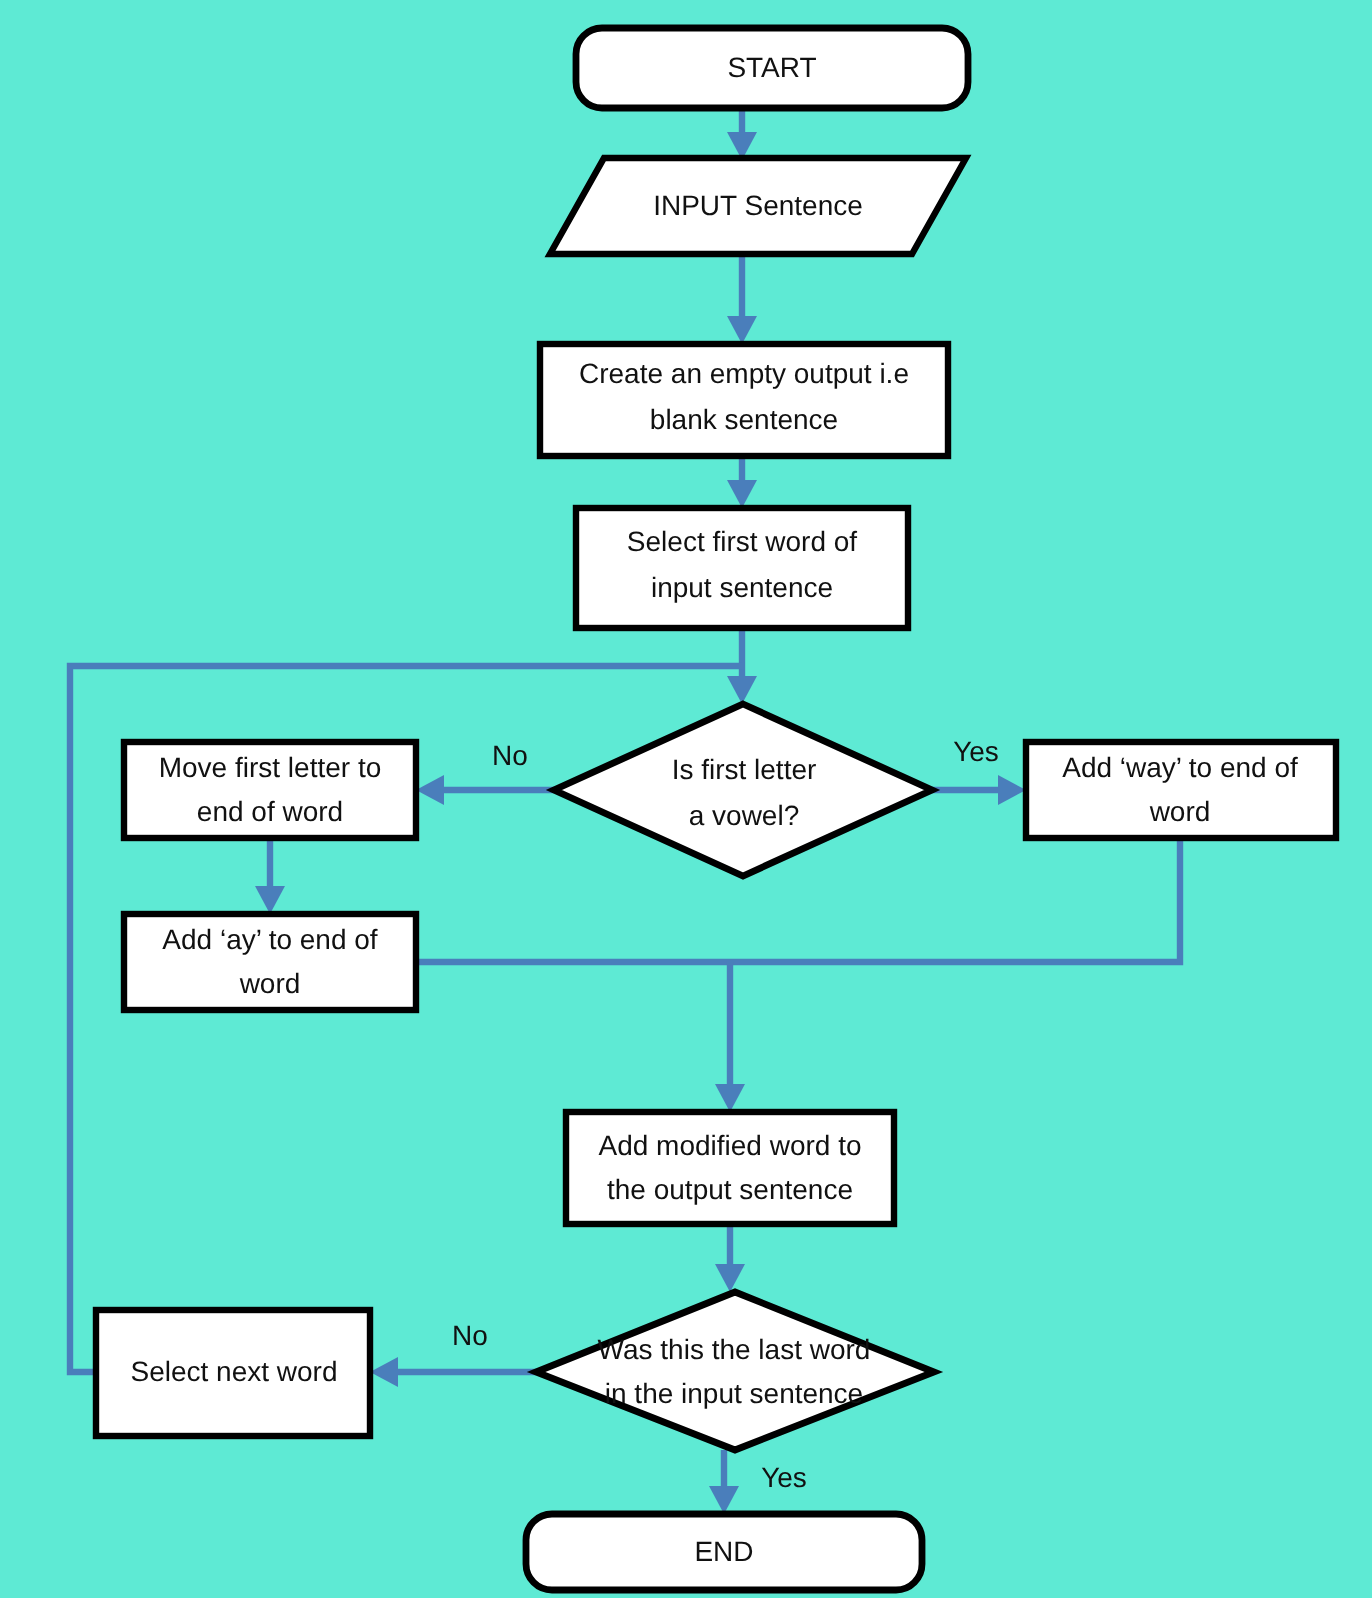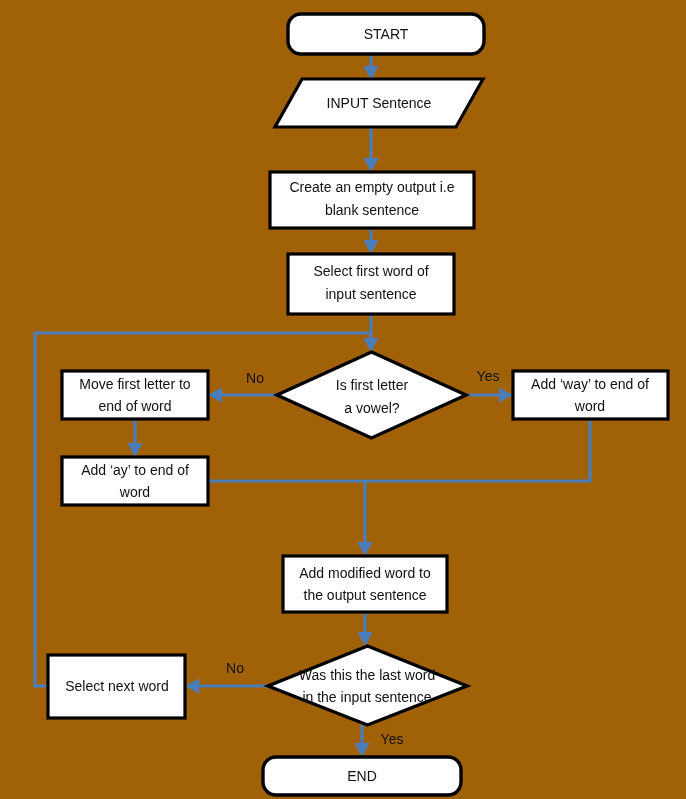--- a/index.html
+++ b/index.html
@@ -7,21 +7,21 @@
     padding: 0;
     background: #ffffff;
   }
   body {
     font-family: "Liberation Sans", sans-serif;
   }
   #flowchart-root {
     position: relative;
     width: 686px;
     height: 799px;
-    background: #a16207;
+    background: #5eead4;
     overflow: hidden;
   }
   #flow-svg {
     position: absolute;
     top: 0;
     left: 0;
     width: 686px;
     height: 799px;
   }
   .node-shape {

